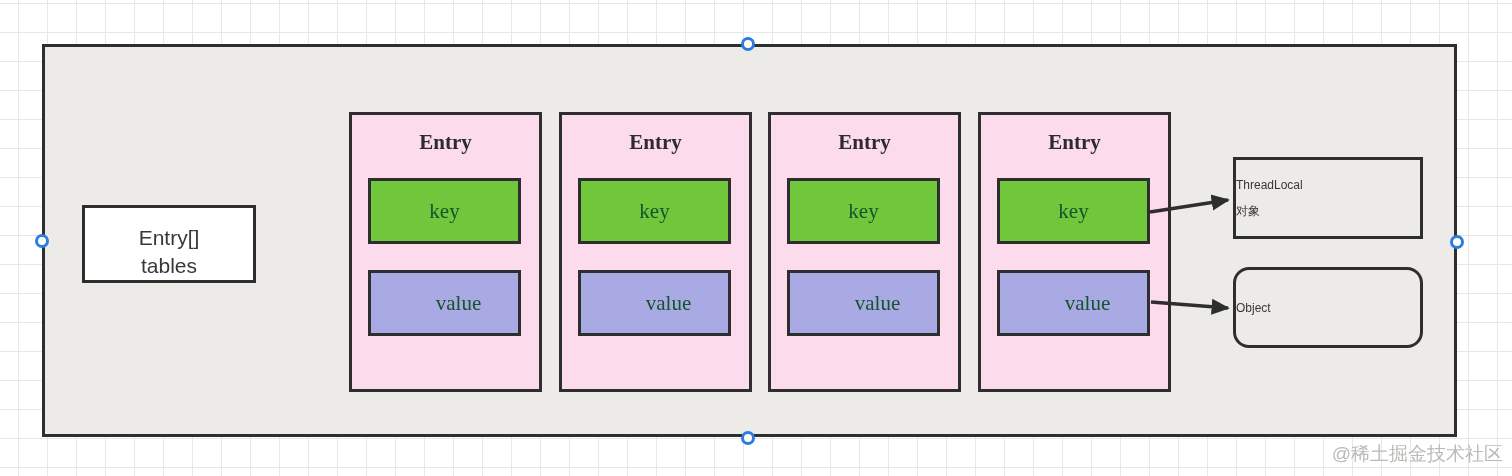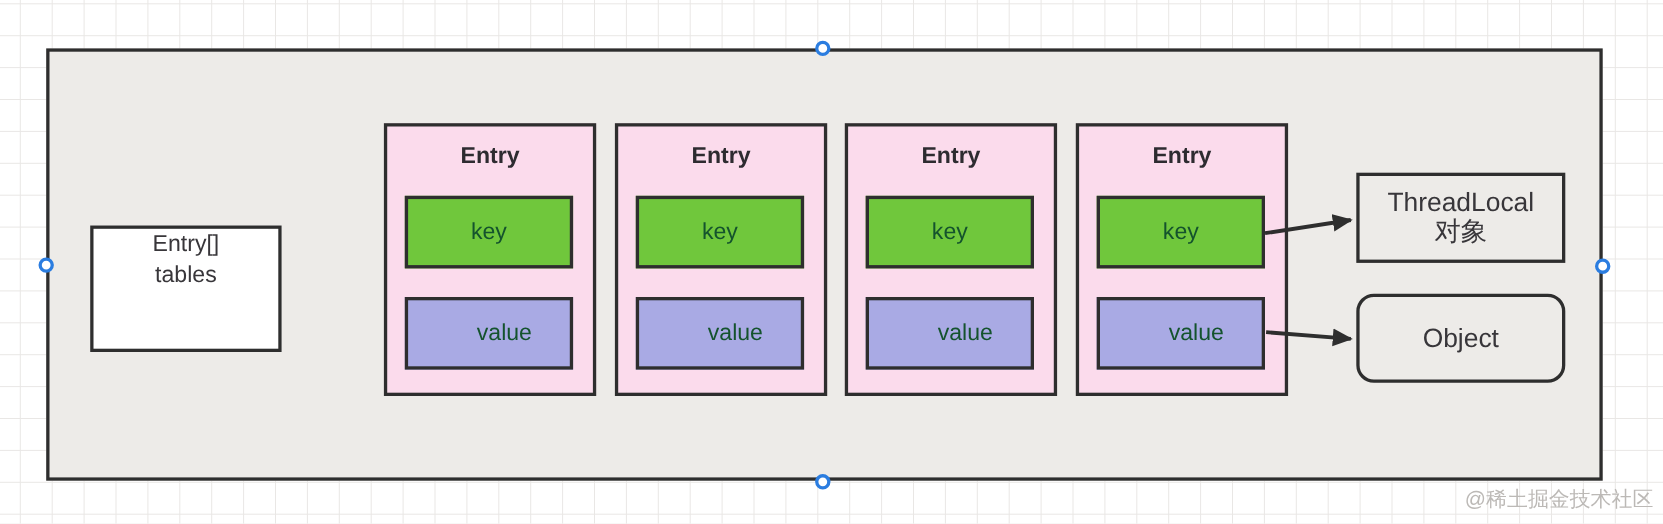--- a/index.html
+++ b/index.html
@@ -34,36 +34,37 @@
     z-index: 30;
   }
   .handle-top    { left: 741px; top: 37px;  }
   .handle-bottom { left: 741px; top: 431px; }
   .handle-left   { left: 35px;  top: 234px; }
   .handle-right  { left: 1450px; top: 235px; }
 
   .array-box {
     position: absolute;
     left: 82px; top: 205px;
-    width: 174px; height: 115px;
+    width: 174px; height: 78px;
     background: #ffffff;
     border: 3px solid #2e2e2e;
     display: flex; flex-direction: column;
-    align-items: center; justify-content: flex-start;
+    align-items: center; justify-content: flex-end;
     font-size: 21px; line-height: 28px;
     z-index: 10;
   }
 
   .entry {
     position: absolute;
     top: 112px;
-    width: 193px; height: 248px;
+    width: 193px; height: 280px;
     background: #fbdbec;
     border: 3px solid #2e2e2e;
     z-index: 10;
+    font-family: Liberation Serif, serif;
   }
   .entry-1 { left: 349px; }
   .entry-2 { left: 559px; }
   .entry-3 { left: 768px; }
   .entry-4 { left: 978px; }
 
   .entry-title {
     text-align: center;
     margin-top: 15px;
     font-size: 21px;
@@ -82,22 +83,22 @@
   .cell-key   { top: 63px;  background: #70c73c; }
   .cell-value { top: 155px; background: #a9aae4; padding-left: 28px; }
 
   .ref-box {
     position: absolute;
     left: 1233px;
     width: 190px;
     background: #edebe8;
     border: 3px solid #2e2e2e;
     display: flex; flex-direction: column;
-    align-items: center; justify-content: center;
-    font-size: 24px; line-height: 26px;
+    align-items: flex-start; justify-content: center;
+    font-size: 12px; line-height: 26px;
     z-index: 10;
   }
   .threadlocal-box { top: 157px; height: 82px; }
   .object-box      { top: 267px; height: 81px; border-radius: 16px; }
 
   .arrow-layer {
     position: absolute; inset: 0;
     width: 1512px; height: 476px;
     z-index: 20;
     pointer-events: none;

